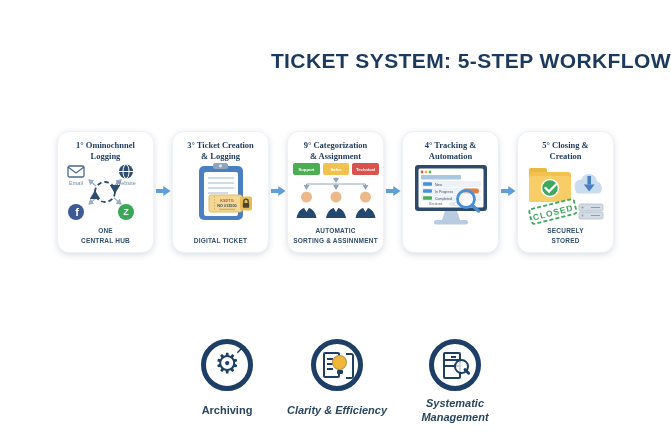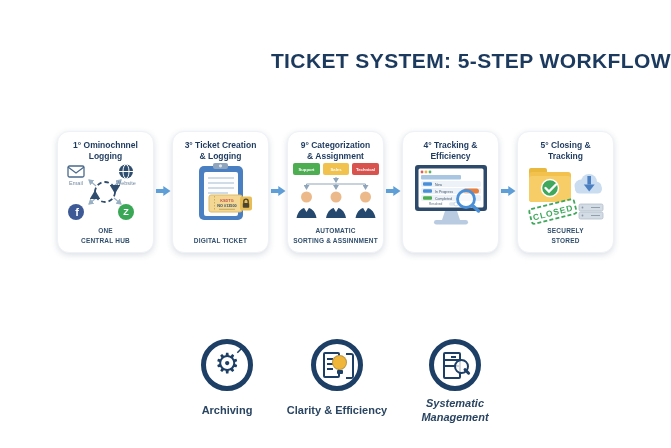--- a/index.html
+++ b/index.html
@@ -6,21 +6,21 @@
   .canvas { position:relative; width:671px; height:448px; background:#ffffff; overflow:hidden;
             font-family:"Liberation Sans", sans-serif; }
   .title { position:absolute; top:25px; left:0; width:100%; text-align:right;
            font-size:21px; font-weight:bold; color:#1c3a5e; letter-spacing:.4px;margin-top:24px; }
 
   .flow { position:absolute; top:131px; left:0; width:100%; display:flex;
           justify-content:center; align-items:flex-start; }
   .card { width:95px; height:120px; background:#fff; border:1px solid #eef1f5; border-radius:12px;
           box-shadow:0 2px 6px rgba(30,58,95,.16); position:relative; flex:none; }
   .card-heading { margin-top:8px; text-align:center; font-size:8.5px; font-weight:bold;
-                  color:#1e3a5f; line-height:1.3; }
+                  color:#1e3a5f; line-height:1.3;font-family:Liberation Serif, serif; }
   .card-art { position:absolute; top:30px; left:0; width:100%; text-align:center; }
   .card-caption { position:absolute; bottom:7px; left:0; width:100%; text-align:center;
                   font-size:6.5px; font-weight:bold; color:#33506e; line-height:1.45; letter-spacing:.2px; }
   .arrow { width:18px; height:120px; display:flex; align-items:center; justify-content:center; flex:none; }
   .arrow .glyph { width:15px; height:12px; background:#5f9fd8;
                   clip-path:polygon(0 34%,52% 34%,52% 8%,100% 50%,52% 92%,52% 66%,0 66%); }
 
   .benefit { position:absolute; width:124px; text-align:center; top:339px; }
   .ring { width:42px; height:42px; border:5px solid #1d3f66; border-radius:50%;
           margin:0 auto; position:relative; background:#fff; }
@@ -206,21 +206,21 @@
       </div>
     </div>
 
     <div class="arrow">
         <div class="glyph"></div>
       </div>
 
     <div class="card">
       <div class="card-heading">
         <div>4° Tracking &amp;</div>
-        <div>Efficiency</div>
+        <div>Automation</div>
       </div>
       <div class="card-art" style="top:32px;">
         <svg width="84" height="64" viewBox="0 0 84 64">
           <g>
             <rect x="6" y="1" width="72" height="46" rx="3" fill="#2e4a6b"></rect>
             <rect x="9.5" y="4.5" width="65" height="39" rx="1.5" fill="#ffffff"></rect>
             <circle cx="13" cy="8" r="1.4" fill="#e05d55"></circle>
             <circle cx="17" cy="8" r="1.4" fill="#f0b43c"></circle>
             <circle cx="21" cy="8" r="1.4" fill="#57b560"></circle>
             <rect x="12" y="11" width="40" height="4.5" rx="1" fill="#a8c6e2"></rect>
@@ -252,21 +252,21 @@
       </div>
     </div>
 
     <div class="arrow">
         <div class="glyph"></div>
       </div>
 
     <div class="card">
       <div class="card-heading">
         <div>5° Closing &amp;</div>
-        <div>Tracking</div>
+        <div>Creation</div>
       </div>
       <div class="card-art">
         <svg width="86" height="64" viewBox="0 0 86 64">
           <g>
             <rect x="6" y="6" width="18" height="9" rx="2" fill="#e9b93e"></rect>
             <rect x="6" y="10" width="42" height="30" rx="3" fill="#f2c14e"></rect>
             <rect x="6" y="14" width="42" height="26" rx="3" fill="#f6cd66"></rect>
           </g>
           <g>
             <circle cx="27" cy="26" r="8.5" fill="#3fa85c" stroke="#ffffff" stroke-width="1.5"></circle>
@@ -307,21 +307,21 @@
   <div class="benefit" style="left:165px;">
     <div class="ring">
       <div class="gear-glyph">⚙</div>
       <div class="auto-arrow">↗</div>
     </div>
     <div class="benefit-label">
       <div>Archiving</div>
     </div>
   </div>
 
-  <div class="benefit" style="left:275px;">
+  <div class="benefit" style="left:275px;font-style:italic;">
     <div class="ring">
       <div class="clipboard-shape">
         <i style="top:4px;"></i>
           <i style="top:9px;"></i>
           <i style="top:14px;"></i>
       </div>
       <div class="bracket-shape"></div>
       <div class="bulb-shape"></div>
       <div class="bulb-base"></div>
     </div>

